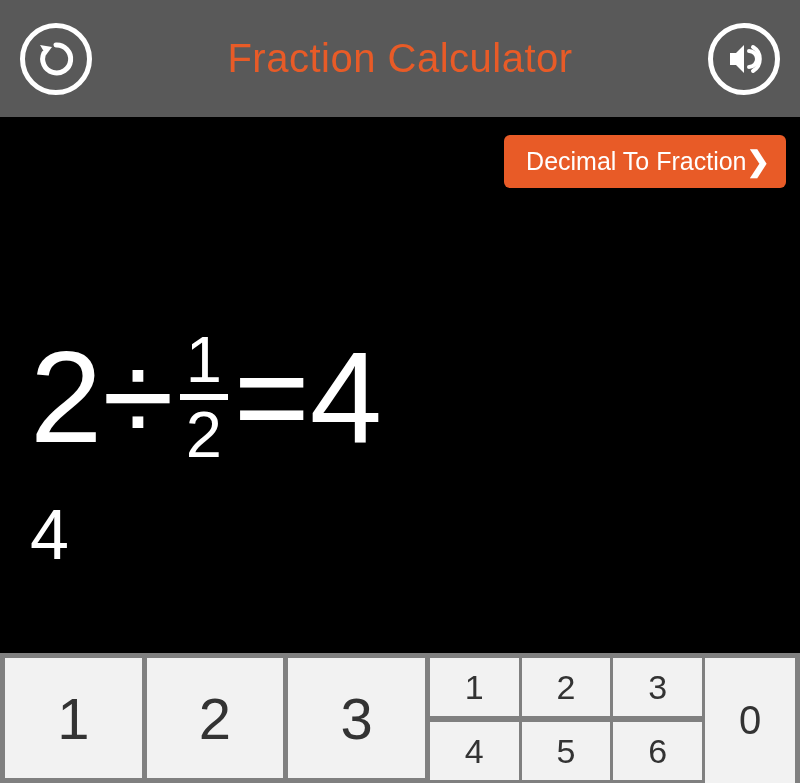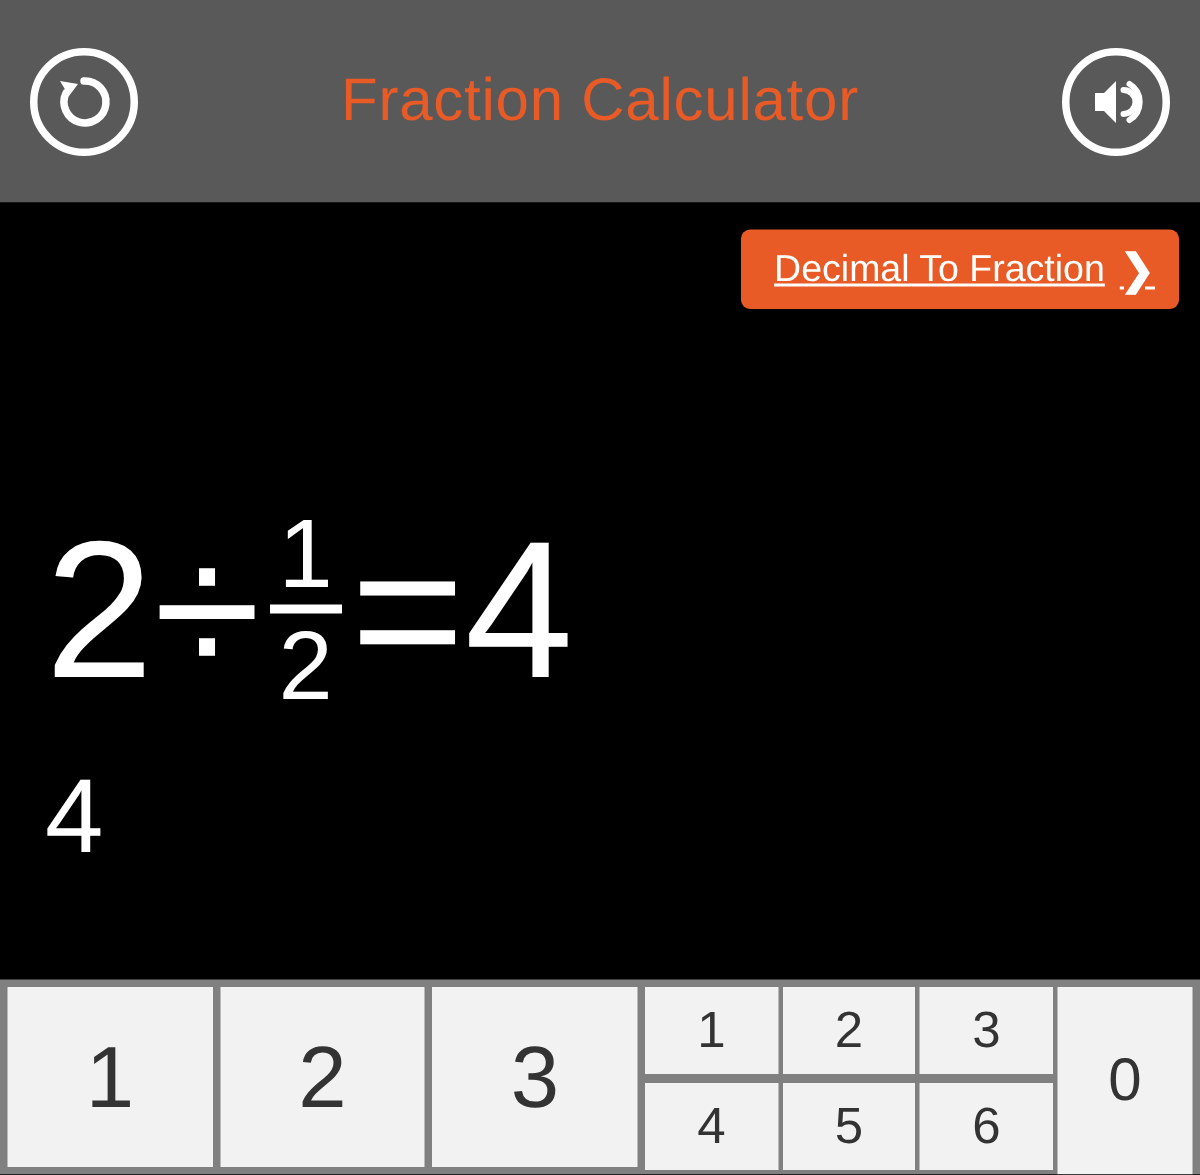--- a/index.html
+++ b/index.html
@@ -1,21 +1,21 @@
 <!DOCTYPE html>
 <html><head>
 <meta charset="utf-8">
 <style>
   * { box-sizing: border-box; margin: 0; padding: 0; }
   html, body { width: 800px; height: 783px; overflow: hidden; font-family: -apple-system, Helvetica, Arial, sans-serif; }
   body { background: #000; display: flex; flex-direction: column; }
 
   
   .header {
-    height: 135px;
+    height: 117px;
     background: #595959;
     display: flex;
     align-items: center;
     justify-content: space-between;
     padding: 0 18px;
   }
   .header-title {
     color: #e85b27;
     font-size: 40px;
     font-weight: 400;
@@ -45,23 +45,21 @@
   .mode-btn {
     background: #e85b27;
     color: #fff;
     font-size: 25px;
     font-weight: 500;
     border: none;
     border-radius: 6px;
     padding: 10px 16px 10px 22px;
     display: flex;
     align-items: center;
-    gap: 10px;
-    cursor: pointer;
-    text-decoration: underline;
+    cursor: pointer;
   }
   .mode-btn .chev { font-size: 28px; font-weight: 700; }
 
   
   .display {
     flex: 1;
     background: #000;
     color: #fff;
     padding: 0 30px;
     display: flex;

